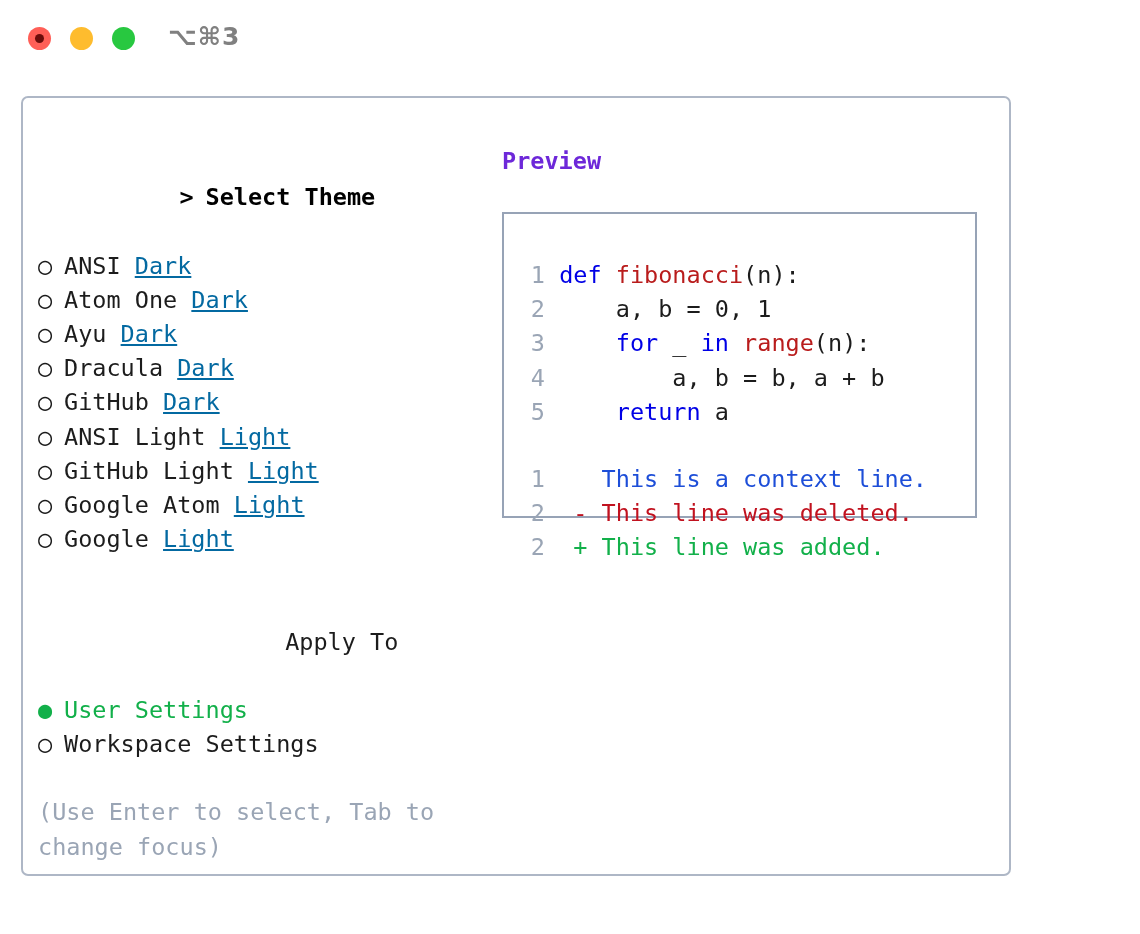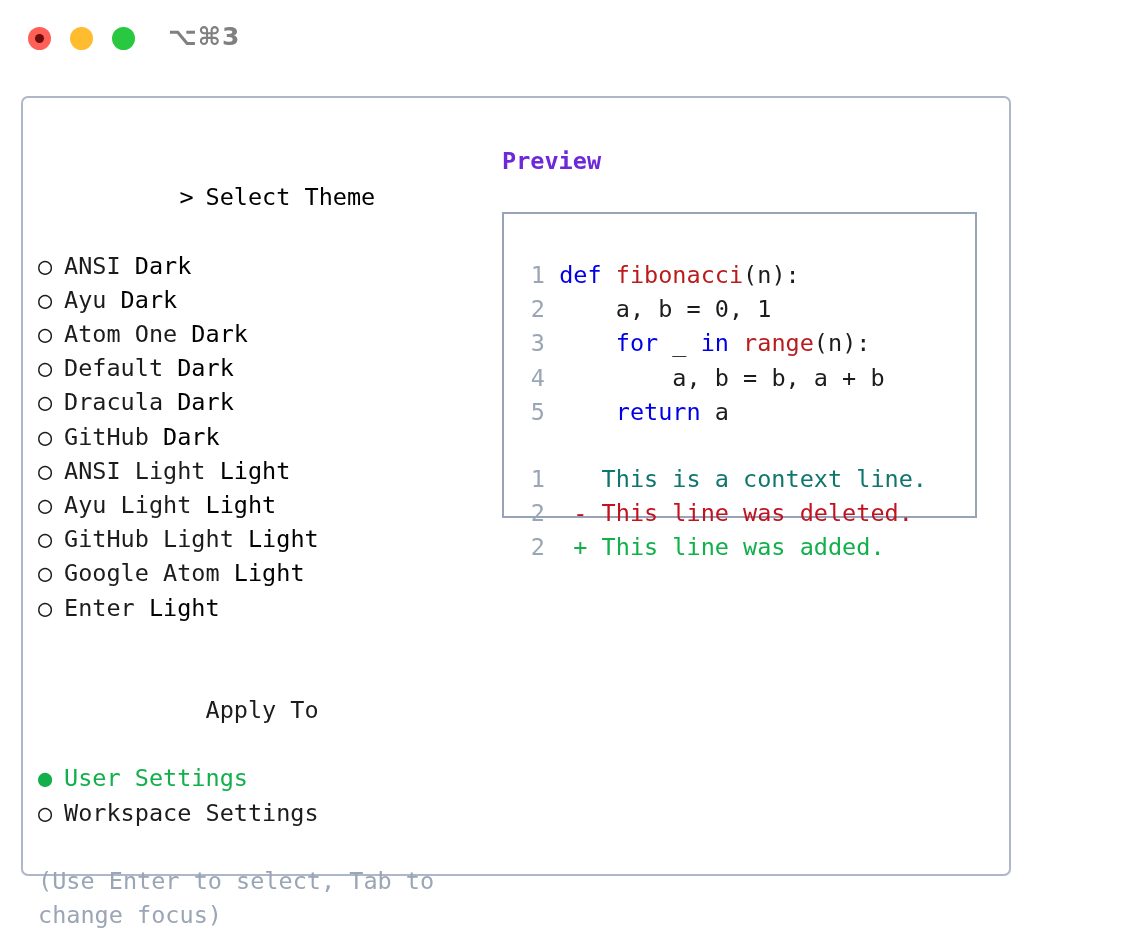--- a/index.html
+++ b/index.html
@@ -104,35 +104,37 @@
     font-size: 23.5px;
     line-height: 34.2px;
     white-space: pre;
     color: #1c1c1c;
   }
   .row .marker {
     display: inline-block;
     width: 26px;
   }
   .row.header {
-    font-weight: normal;
+    font-weight: bold;
     color: #000000;
   }
   .row.selected .marker,
   .row.selected .name {
     color: #12b04a;
   }
   .tag {
-    color: #000000;
+    color: #0369a1;
+    text-decoration: underline;
   }
   .section-head {
     font-size: 23.5px;
     line-height: 34.2px;
     white-space: pre;
     color: #1c1c1c;
+    text-align: center;
   }
   .section-head .marker { display: inline-block; width: 26px; }
 
   .spacer-lg { height: 34px; }
 
   .hint {
     margin-top: 34px;
     font-size: 23.5px;
     line-height: 34.2px;
     color: #9aa5b5;
@@ -182,21 +184,21 @@
   .plain{ color: #1c1c1c; }
 
   .diffblock {
     position: absolute;
     left: 16px;
     top: 248px;
     font-size: 23.5px;
     line-height: 34.2px;
     white-space: pre;
   }
-  .d-ctx { color: #0f766e; }
+  .d-ctx { color: #1d4ed8; }
   .d-del { color: #c1121f; }
   .d-add { color: #12b04a; }
 </style>
 </head>
 <body>
 
 <div class="window">
 
   <div class="titlebar">
     <div class="dots">
@@ -211,30 +213,28 @@
     <div class="columns">
 
       <div class="left-col">
 
         <div class="row header">
           <span class="marker">&gt;</span><span>Select Theme</span>
         </div>
 
         <div id="theme-list">
             <div class="row"><span class="marker">○</span><span class="name">ANSI</span><span> </span><span class="tag">Dark</span></div>
+            <div class="row"><span class="marker">○</span><span class="name">Atom One</span><span> </span><span class="tag">Dark</span></div>
             <div class="row"><span class="marker">○</span><span class="name">Ayu</span><span> </span><span class="tag">Dark</span></div>
-            <div class="row"><span class="marker">○</span><span class="name">Atom One</span><span> </span><span class="tag">Dark</span></div>
-            <div class="row"><span class="marker">○</span><span class="name">Default</span><span> </span><span class="tag">Dark</span></div>
             <div class="row"><span class="marker">○</span><span class="name">Dracula</span><span> </span><span class="tag">Dark</span></div>
             <div class="row"><span class="marker">○</span><span class="name">GitHub</span><span> </span><span class="tag">Dark</span></div>
             <div class="row"><span class="marker">○</span><span class="name">ANSI Light</span><span> </span><span class="tag">Light</span></div>
-            <div class="row"><span class="marker">○</span><span class="name">Ayu Light</span><span> </span><span class="tag">Light</span></div>
             <div class="row"><span class="marker">○</span><span class="name">GitHub Light</span><span> </span><span class="tag">Light</span></div>
             <div class="row"><span class="marker">○</span><span class="name">Google Atom</span><span> </span><span class="tag">Light</span></div>
-            <div class="row"><span class="marker">○</span><span class="name">Enter</span><span> </span><span class="tag">Light</span></div>
+            <div class="row"><span class="marker">○</span><span class="name">Google</span><span> </span><span class="tag">Light</span></div>
           </div>
 
         <div class="spacer-lg"></div>
 
         <div class="section-head">
           <span class="marker"> </span><span>Apply To</span>
         </div>
 
         <div id="apply-list">
             <div class="row selected"><span class="marker">●</span><span class="name">User Settings</span></div>

